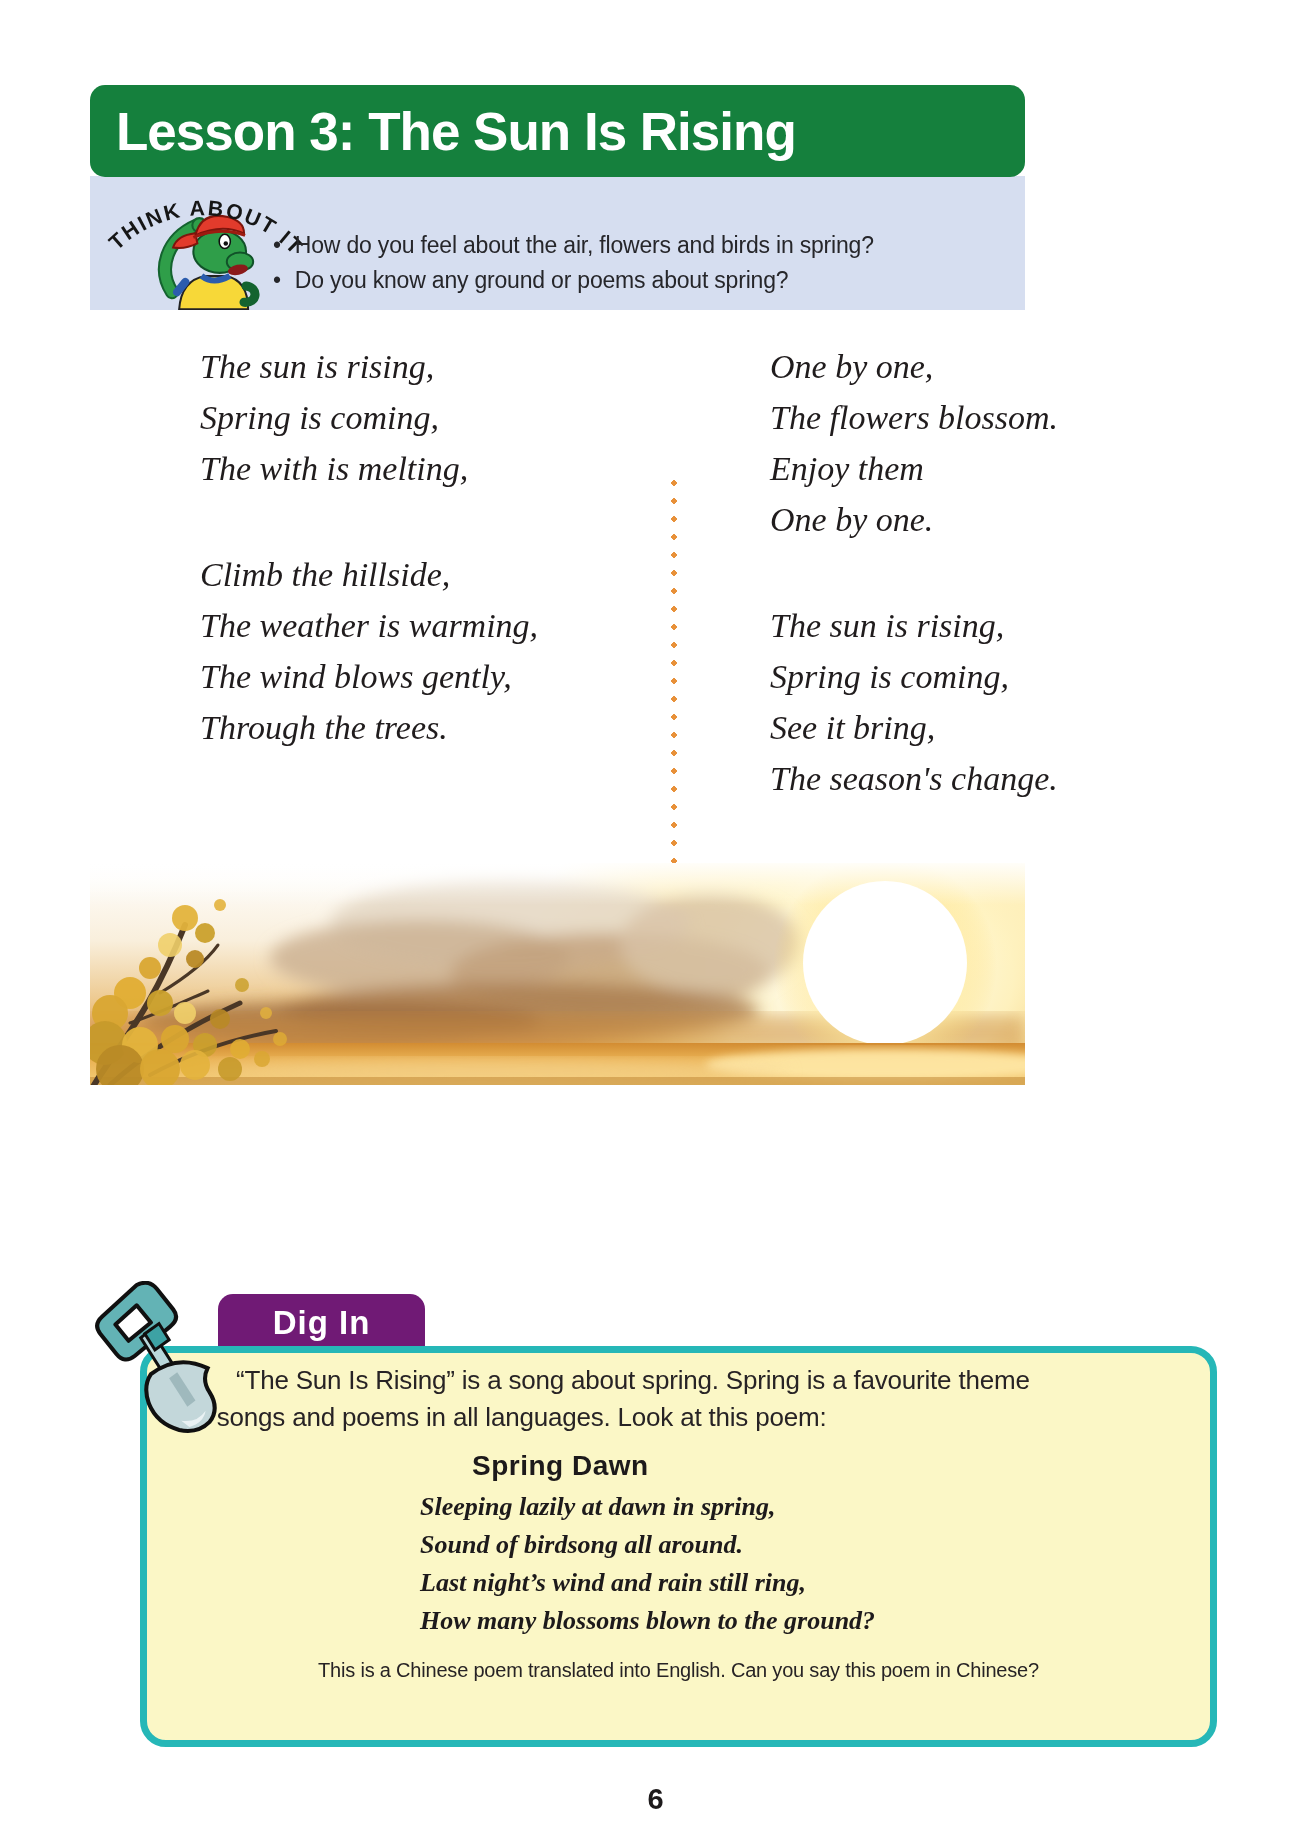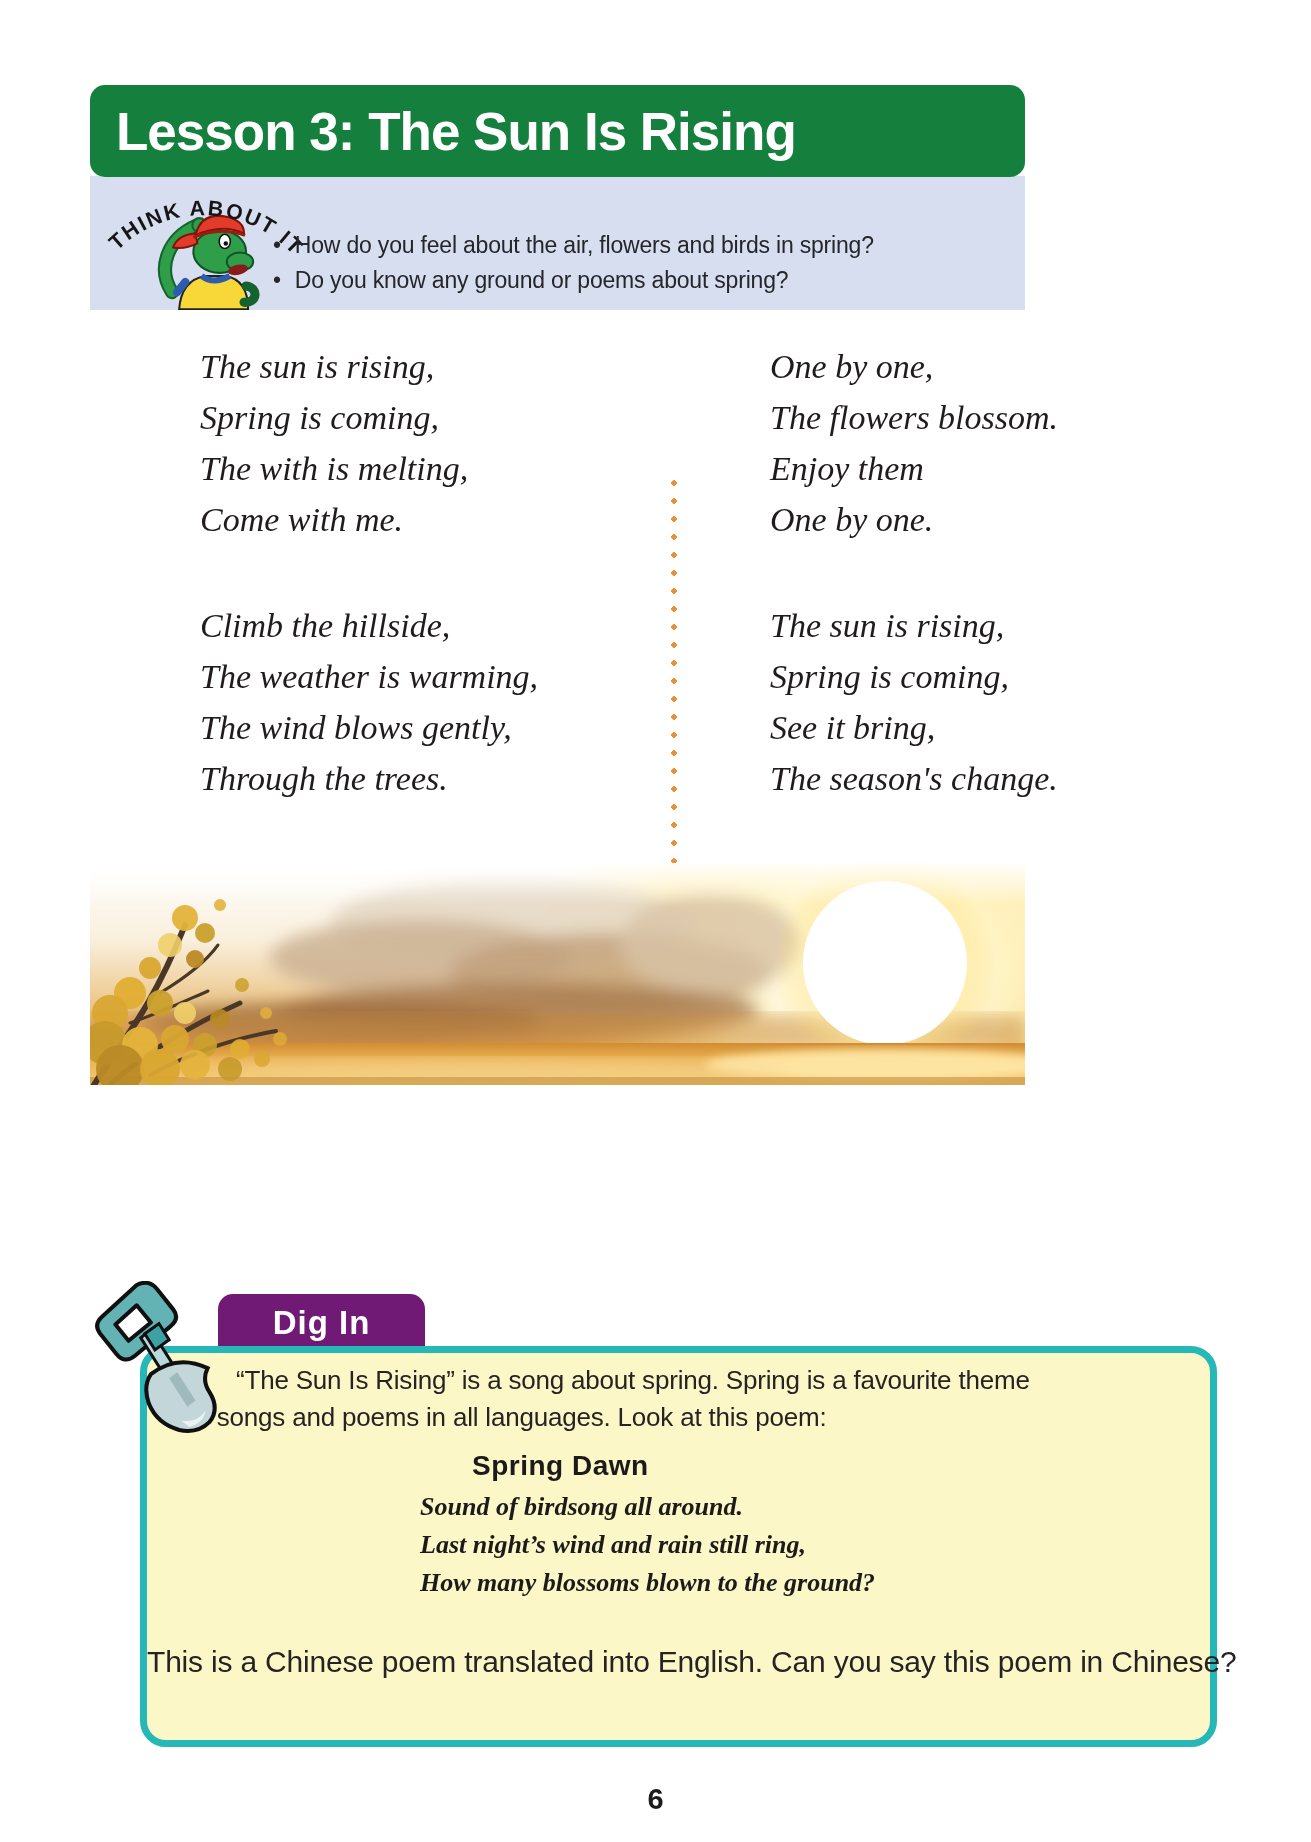--- a/index.html
+++ b/index.html
@@ -69,22 +69,22 @@
   }
   .dig-poem { position:absolute; left:273px; top:97px; }
   .dig-poem .poem-title {
     margin:0 0 6px 52px; font-size:28px; font-weight:bold; color:#1d1a1b; letter-spacing:0.5px;
   }
   .dig-poem .poem-line {
     margin:0; font-family:"Liberation Serif","DejaVu Serif",serif;
     font-style:italic; font-weight:bold; font-size:26px; line-height:38px; color:#1d1a1b;
   }
   .dig-outro {
-    position:absolute; left:0; right:0; top:292px; margin:0; text-align:center;
-    font-size:30px; letter-spacing:-0.2px; color:#272325; white-space:nowrap;
+    position:absolute; left:0; right:0; top:306px; margin:0; text-align:center;
+    font-size:20px; letter-spacing:-0.2px; color:#272325; white-space:nowrap;
   }
 
   .page-number {
     position:absolute; left:0; top:1783px; width:1311px; text-align:center;
     font-size:29px; font-weight:bold; color:#1d1a1b;
   }
 </style>
 </head>
 <body>
 
@@ -125,21 +125,20 @@
       <li>
         <span class="bullet">•</span><span>Do you know any ground or poems about spring?</span>
       </li>
     </ul>
   </section>
 
   <section class="song-col song-left">
     <p>The sun is rising,</p>
     <p>Spring is coming,</p>
     <p>The with is melting,</p>
-    <p>Come with me.</p>
     <p class="stanza-gap">Climb the hillside,</p>
     <p>The weather is warming,</p>
     <p>The wind blows gently,</p>
     <p>Through the trees.</p>
   </section>
 
   <div class="dotted-divider"></div>
 
   <section class="song-col song-right">
     <p>One by one,</p>
@@ -247,20 +246,21 @@
     <polygon points="60,52 74,42 84,58 70,68" fill="#3da2a4" stroke="#101010" stroke-width="3"></polygon>
     <path d="M 66 92 Q 92 72 122 86 Q 116 98 124 110 Q 134 126 124 139 Q 112 151 94 147 Q 72 141 64 121 Q 58 104 66 92 Z" fill="#c3d7da" stroke="#101010" stroke-width="4"></path>
     <polygon points="84,96 92,90 110,118 102,124" fill="#9fb9bd"></polygon>
     <path d="M 96 138 Q 112 140 120 128 Q 118 140 104 144 Z" fill="#eef5f6" opacity="0.9"></path>
   </svg>
 
   <section class="dig-box">
     <p class="dig-intro">“The Sun Is Rising” is a song about spring. Spring is a favourite theme for songs and poems in all languages. Look at this poem:</p>
     <div class="dig-poem">
       <p class="poem-title">Spring Dawn</p>
+      <p class="poem-line">Sleeping lazily at dawn in spring,</p>
       <p class="poem-line">Sound of birdsong all around.</p>
       <p class="poem-line">Last night’s wind and rain still ring,</p>
       <p class="poem-line">How many blossoms blown to the ground?</p>
     </div>
     <p class="dig-outro">This is a Chinese poem translated into English. Can you say this poem in Chinese?</p>
   </section>
 
   <div class="page-number">6</div>
 
 </div>

